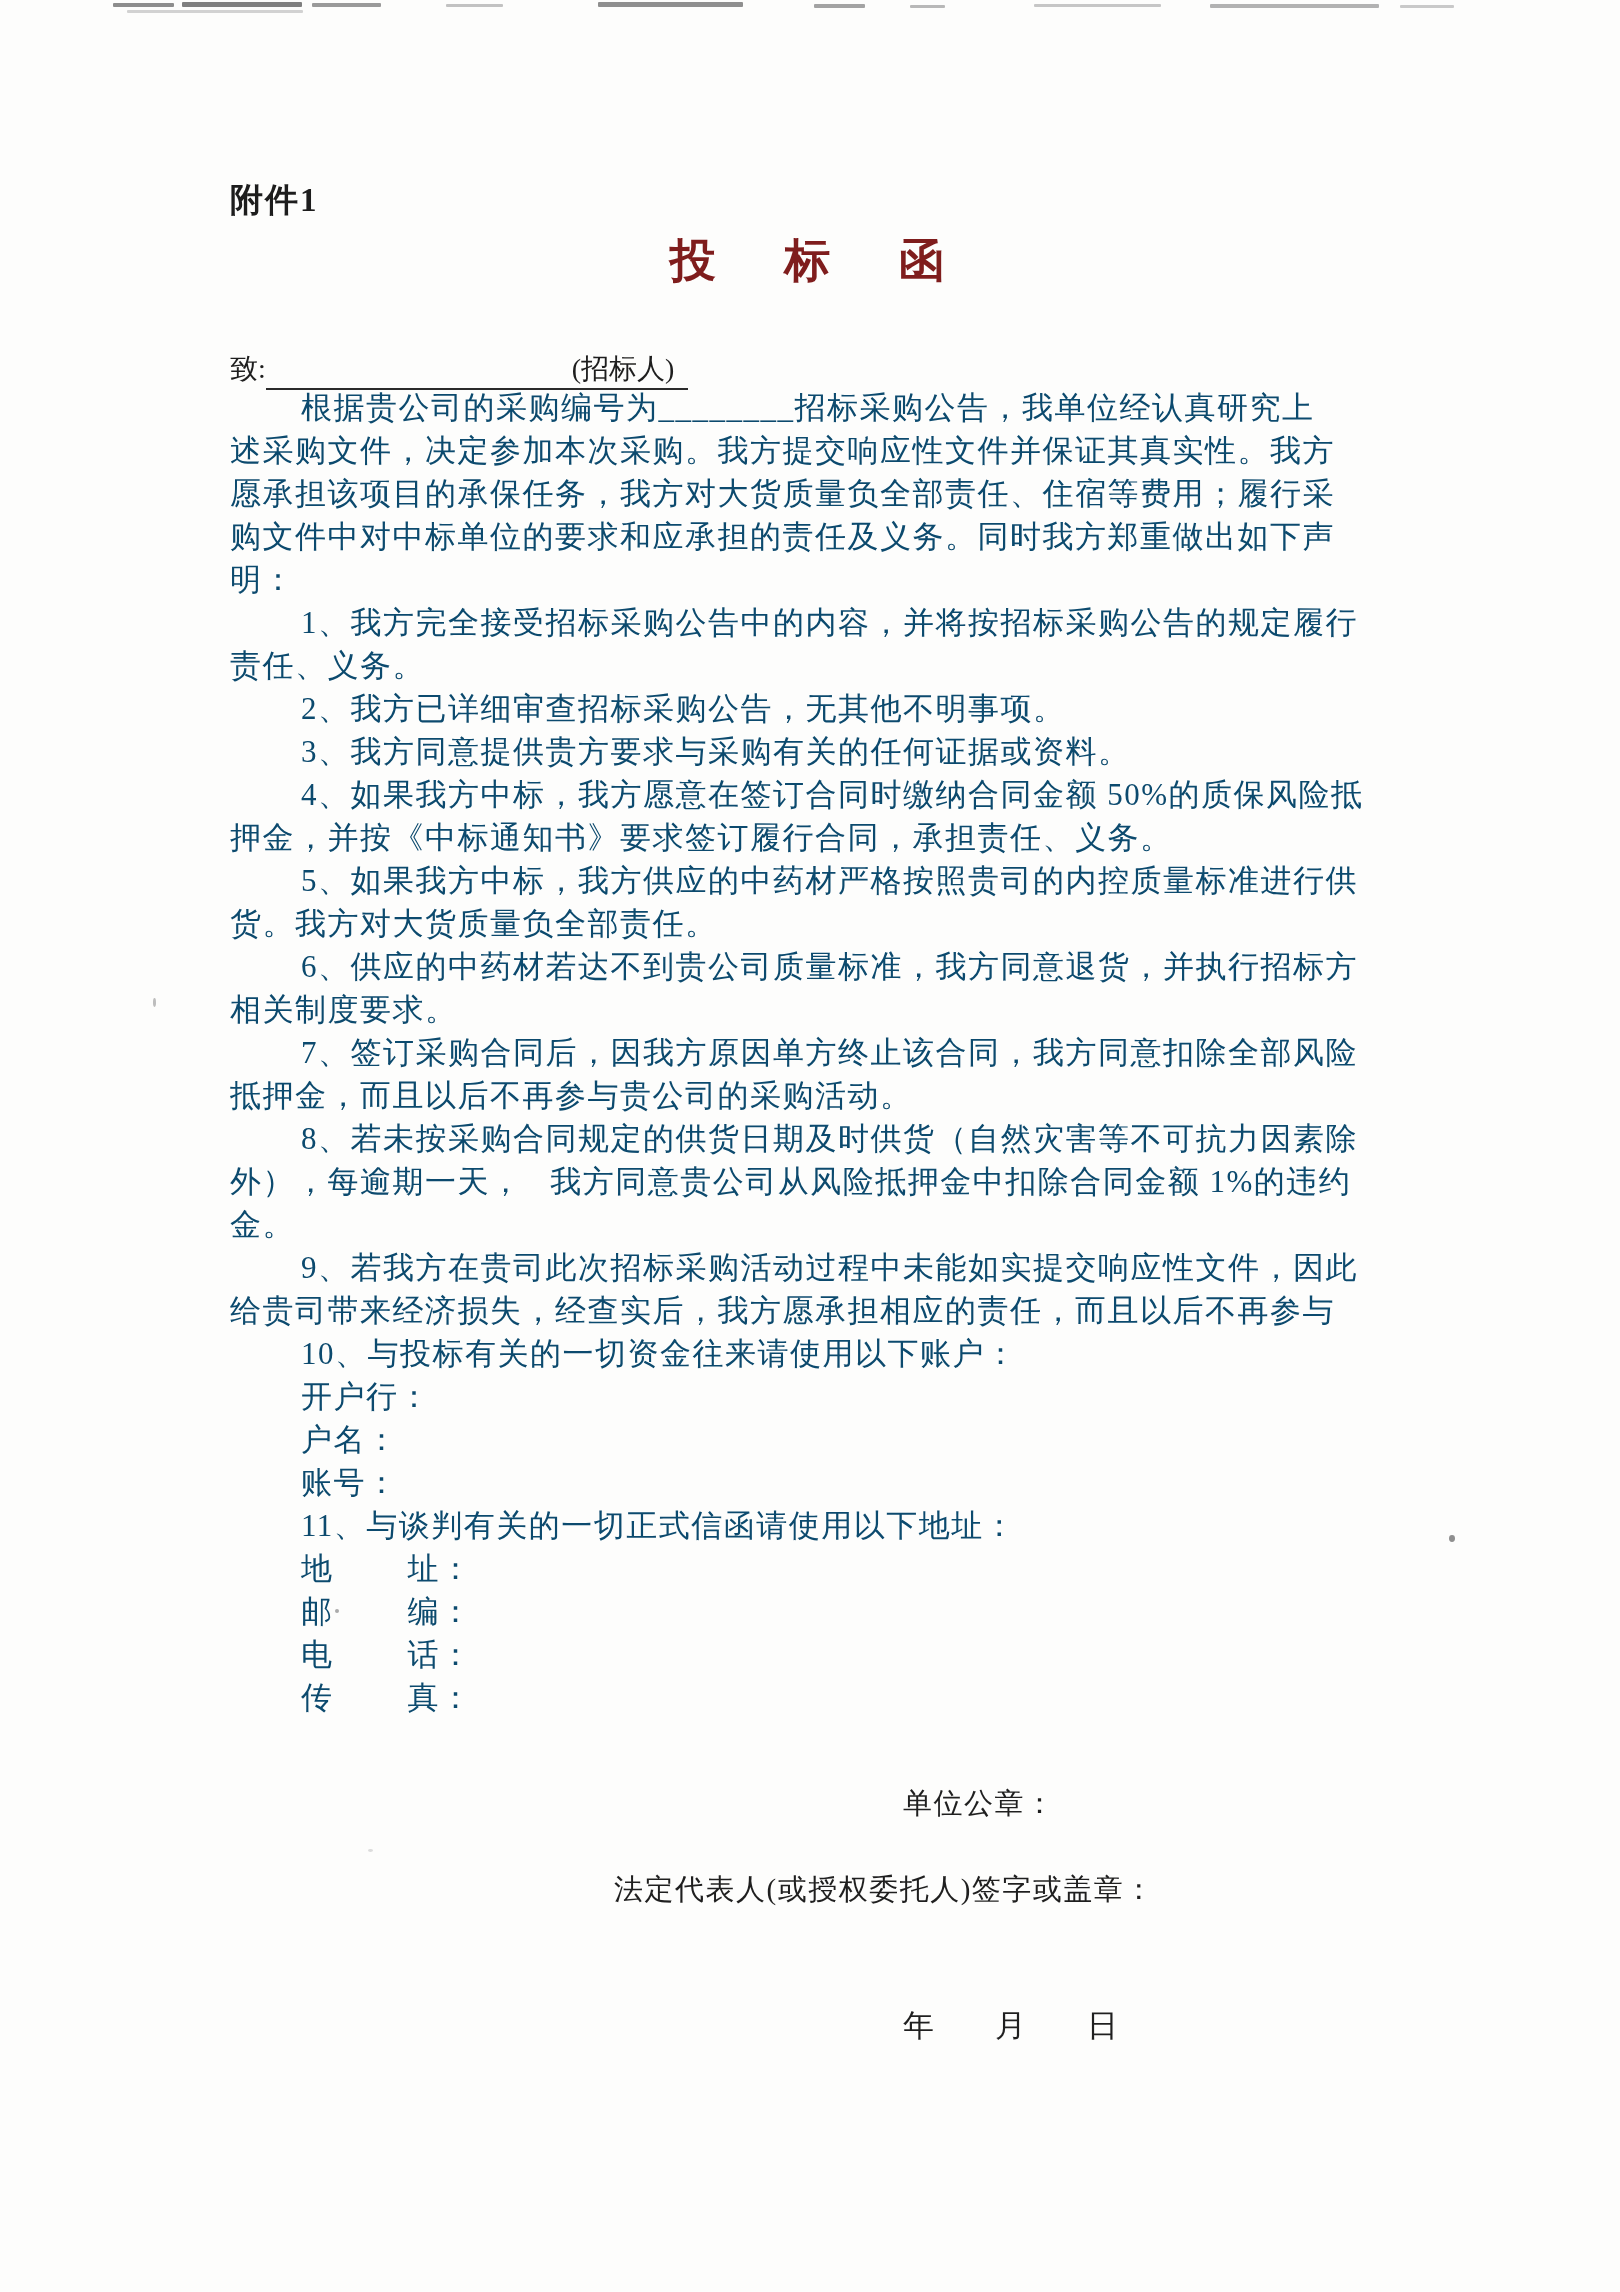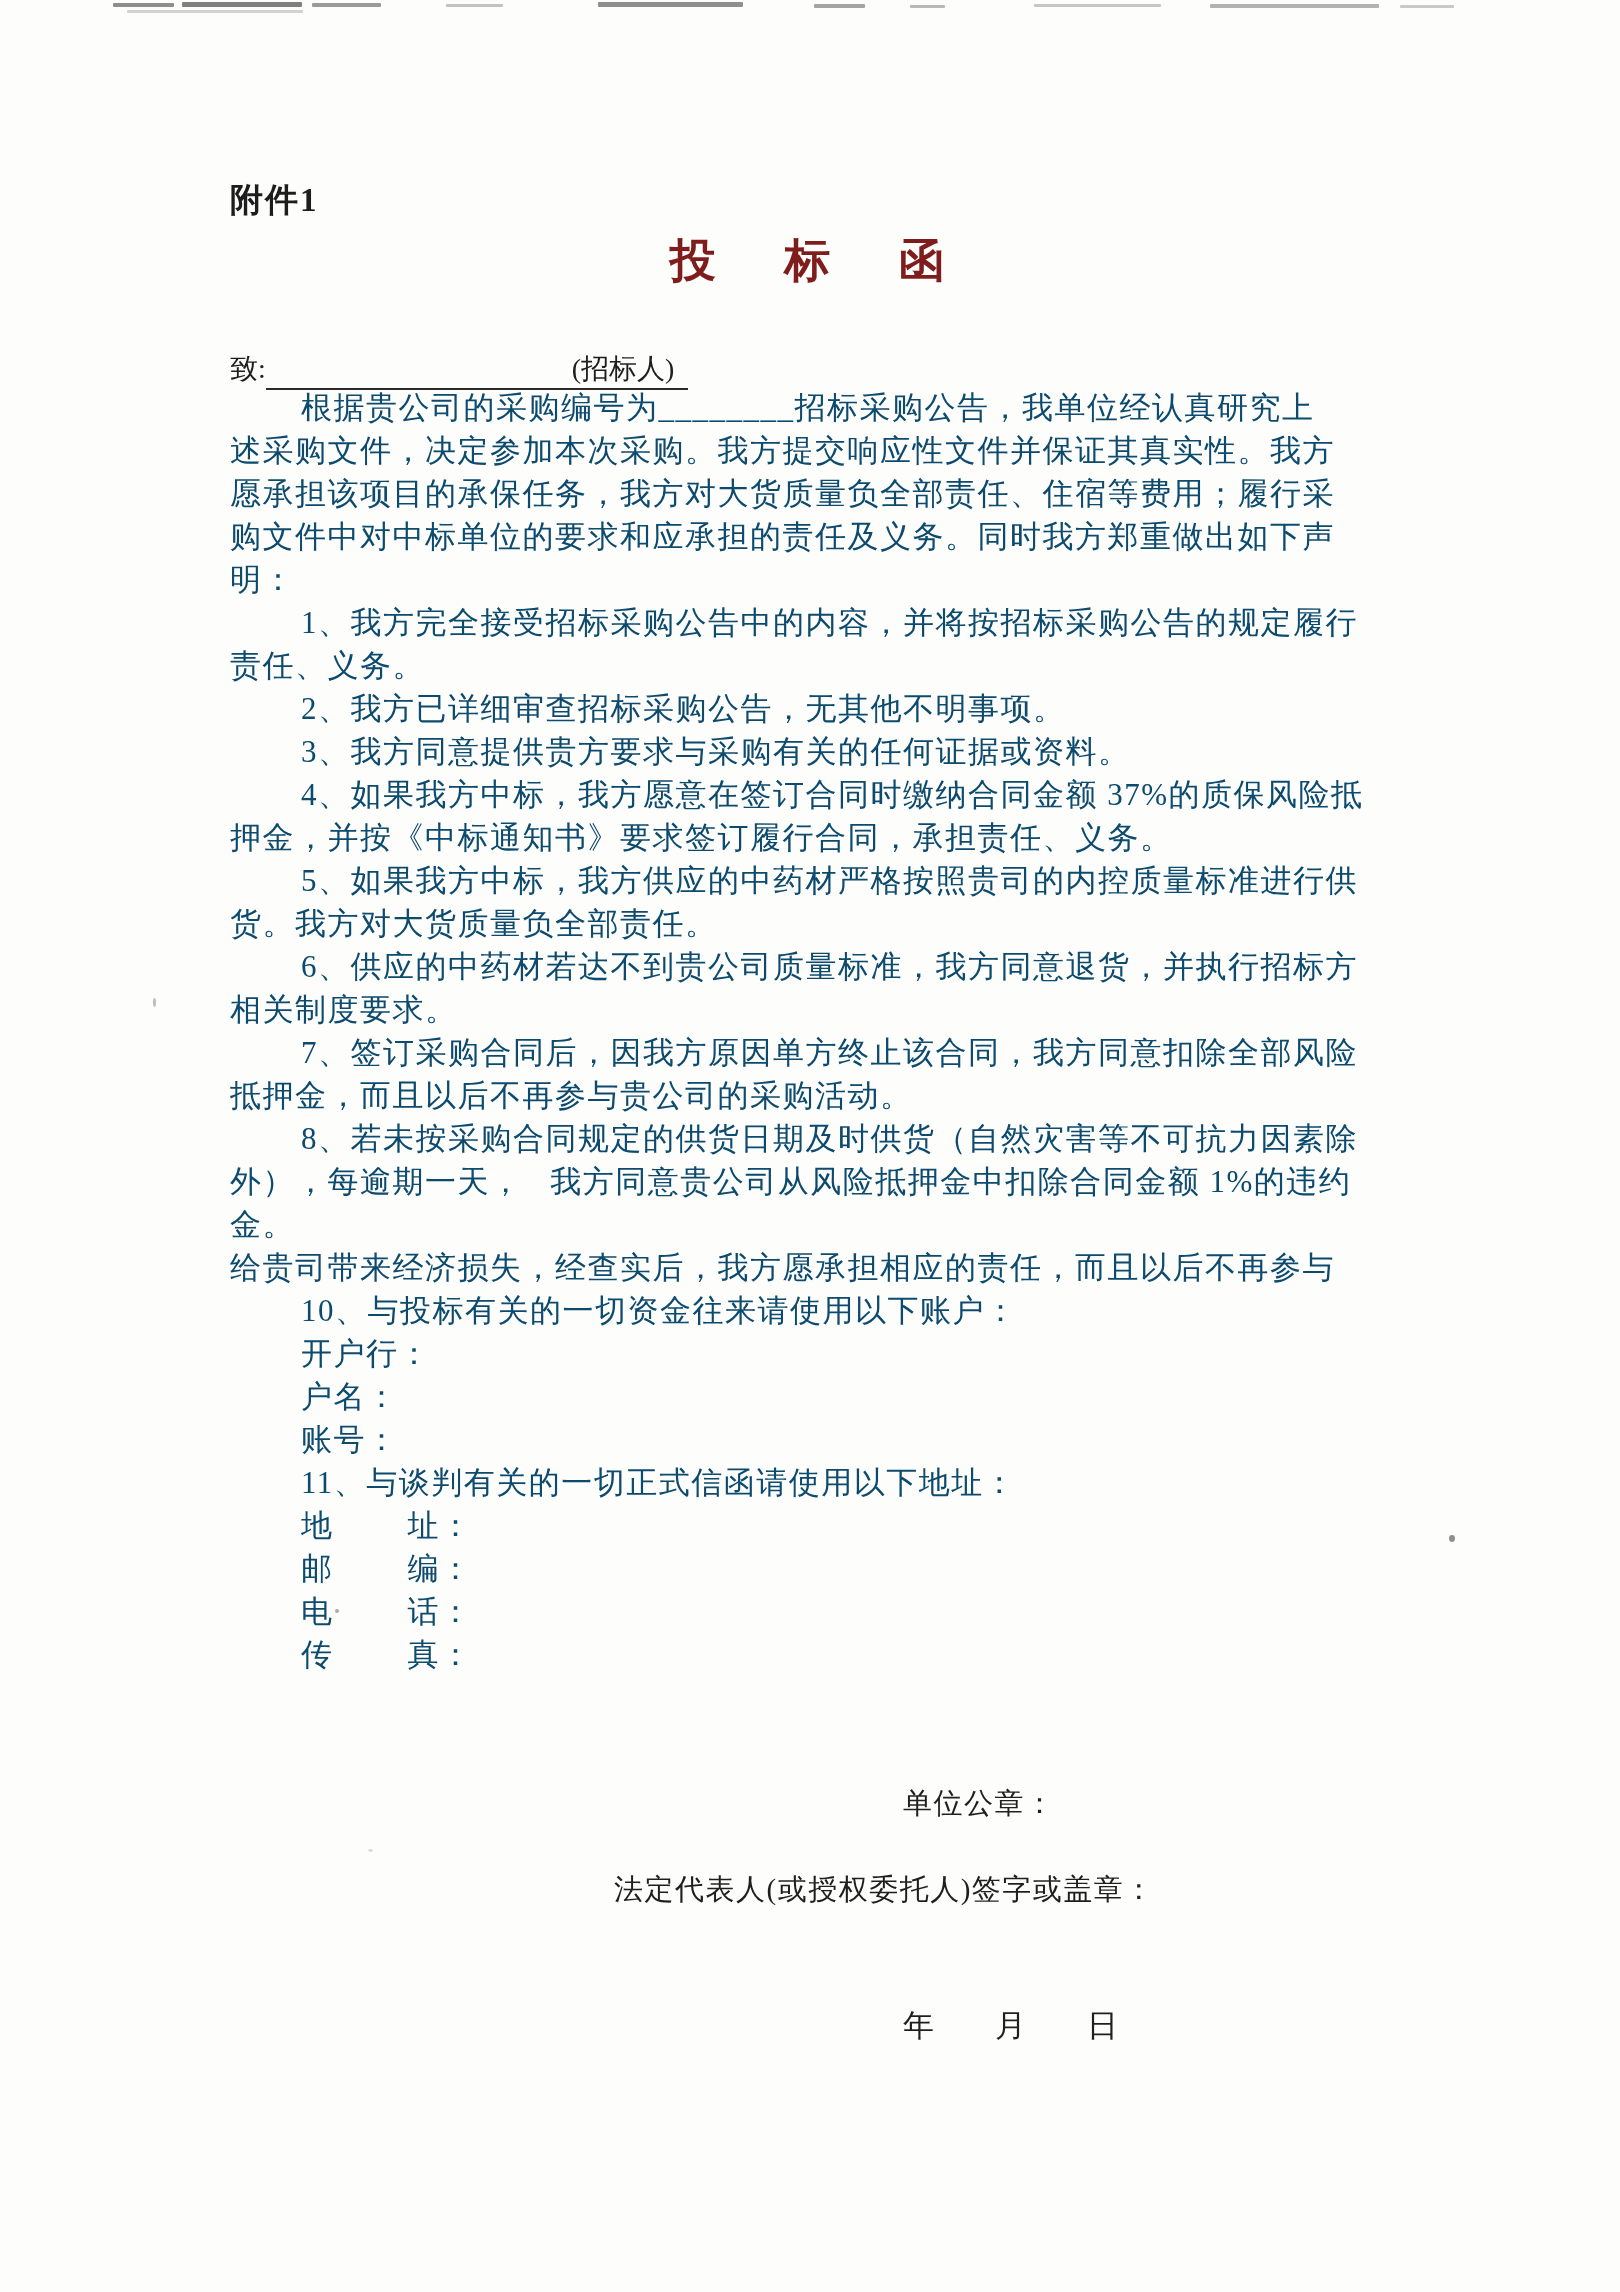--- a/index.html
+++ b/index.html
@@ -139,31 +139,32 @@
   <div class="body-lines" id="body-lines">
       <div class="line indent">根据贵公司的采购编号为________招标采购公告，我单位经认真研究上</div>
       <div class="line">述采购文件，决定参加本次采购。我方提交响应性文件并保证其真实性。我方</div>
       <div class="line">愿承担该项目的承保任务，我方对大货质量负全部责任、住宿等费用；履行采</div>
       <div class="line">购文件中对中标单位的要求和应承担的责任及义务。同时我方郑重做出如下声</div>
       <div class="line">明：</div>
       <div class="line indent">1、我方完全接受招标采购公告中的内容，并将按招标采购公告的规定履行</div>
       <div class="line">责任、义务。</div>
       <div class="line indent">2、我方已详细审查招标采购公告，无其他不明事项。</div>
       <div class="line indent">3、我方同意提供贵方要求与采购有关的任何证据或资料。</div>
-      <div class="line indent">4、如果我方中标，我方愿意在签订合同时缴纳合同金额 37%的质保风险抵</div>
+      <div class="line indent">4、如果我方中标，我方愿意在签订合同时缴纳合同金额 50%的质保风险抵</div>
       <div class="line">押金，并按《中标通知书》要求签订履行合同，承担责任、义务。</div>
       <div class="line indent">5、如果我方中标，我方供应的中药材严格按照贵司的内控质量标准进行供</div>
       <div class="line">货。我方对大货质量负全部责任。</div>
       <div class="line indent">6、供应的中药材若达不到贵公司质量标准，我方同意退货，并执行招标方</div>
       <div class="line">相关制度要求。</div>
       <div class="line indent">7、签订采购合同后，因我方原因单方终止该合同，我方同意扣除全部风险</div>
       <div class="line">抵押金，而且以后不再参与贵公司的采购活动。</div>
       <div class="line indent">8、若未按采购合同规定的供货日期及时供货（自然灾害等不可抗力因素除</div>
       <div class="line">外），每逾期一天，   我方同意贵公司从风险抵押金中扣除合同金额 1%的违约</div>
       <div class="line">金。</div>
+      <div class="line indent">9、若我方在贵司此次招标采购活动过程中未能如实提交响应性文件，因此</div>
       <div class="line">给贵司带来经济损失，经查实后，我方愿承担相应的责任，而且以后不再参与</div>
       <div class="line indent">10、与投标有关的一切资金往来请使用以下账户：</div>
       <div class="line indent">开户行：</div>
       <div class="line indent">户名：</div>
       <div class="line indent">账号：</div>
       <div class="line indent">11、与谈判有关的一切正式信函请使用以下地址：</div>
       <div class="line indent">地        址：</div>
       <div class="line indent">邮        编：</div>
       <div class="line indent">电        话：</div>
       <div class="line indent">传        真：</div>

